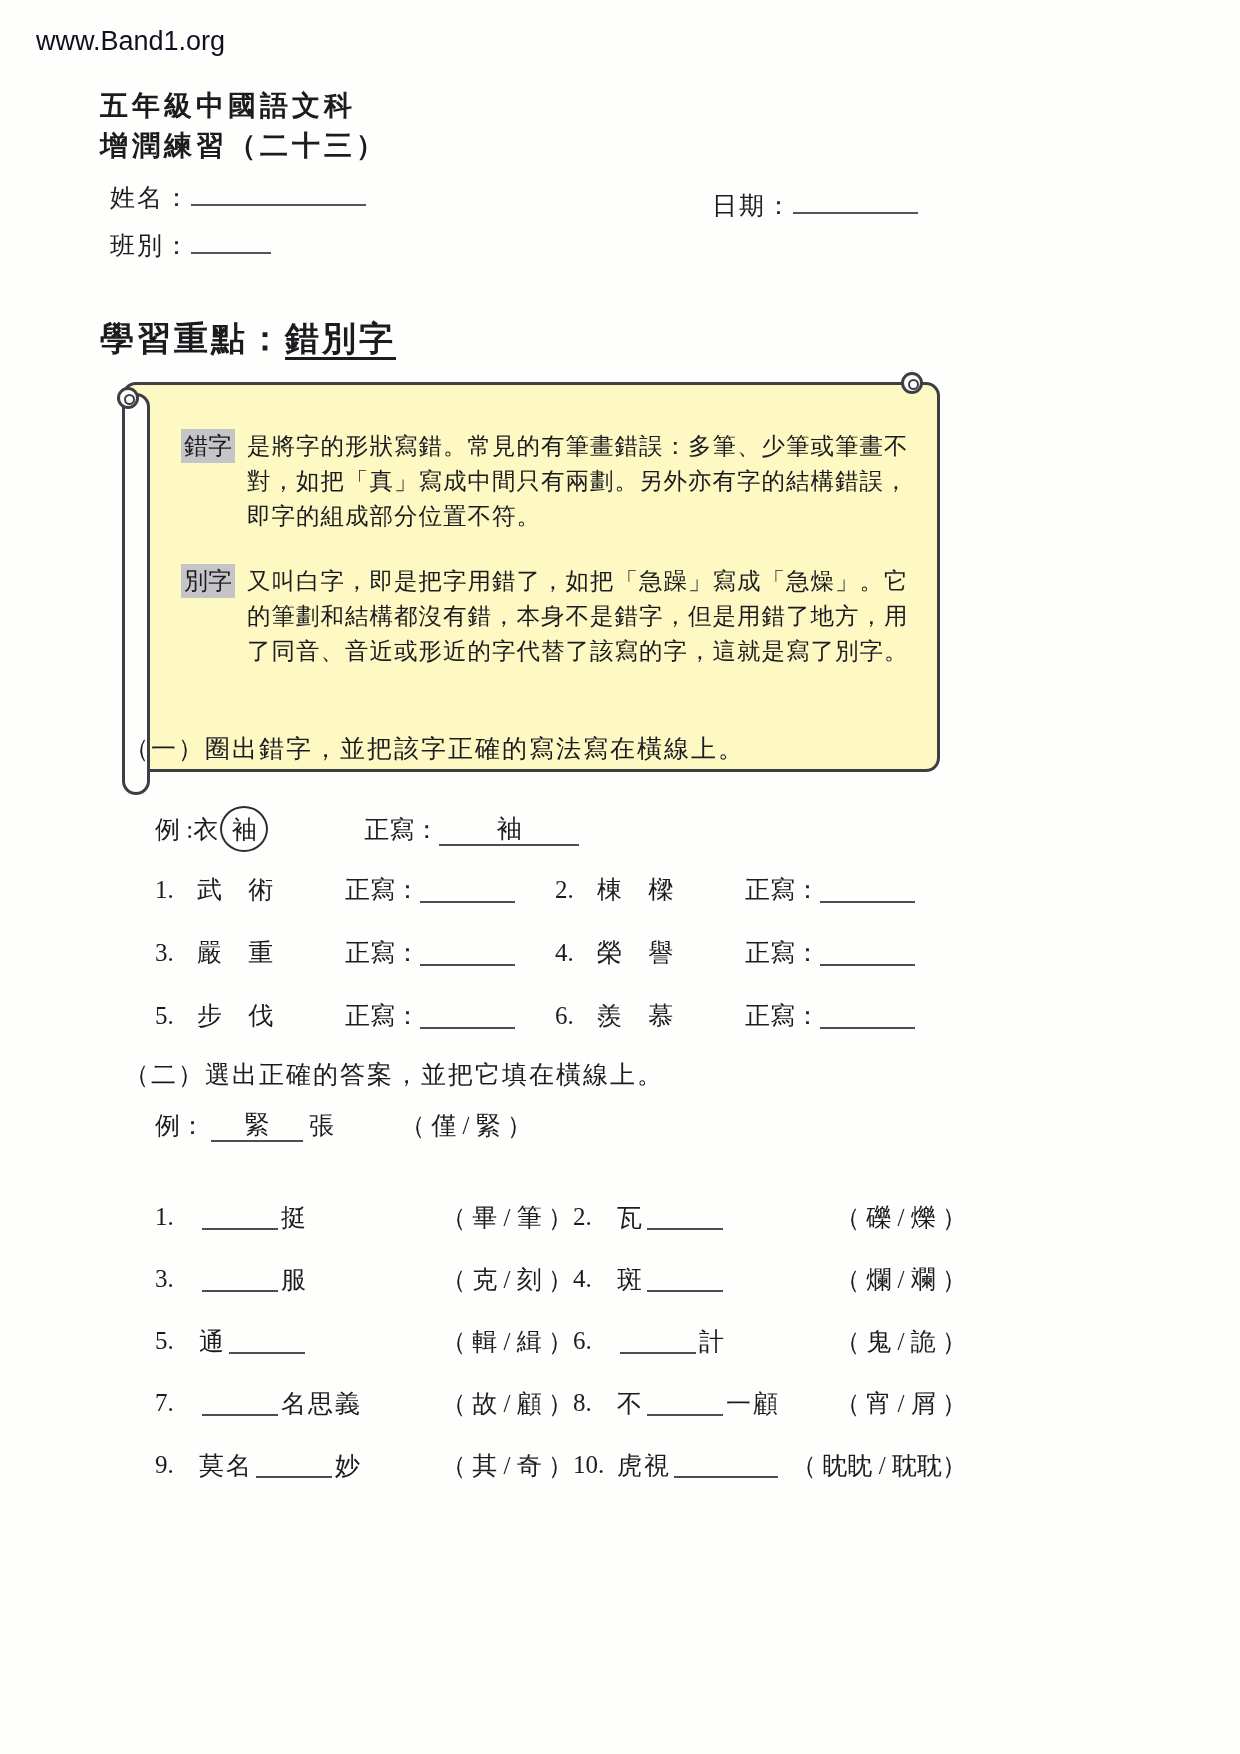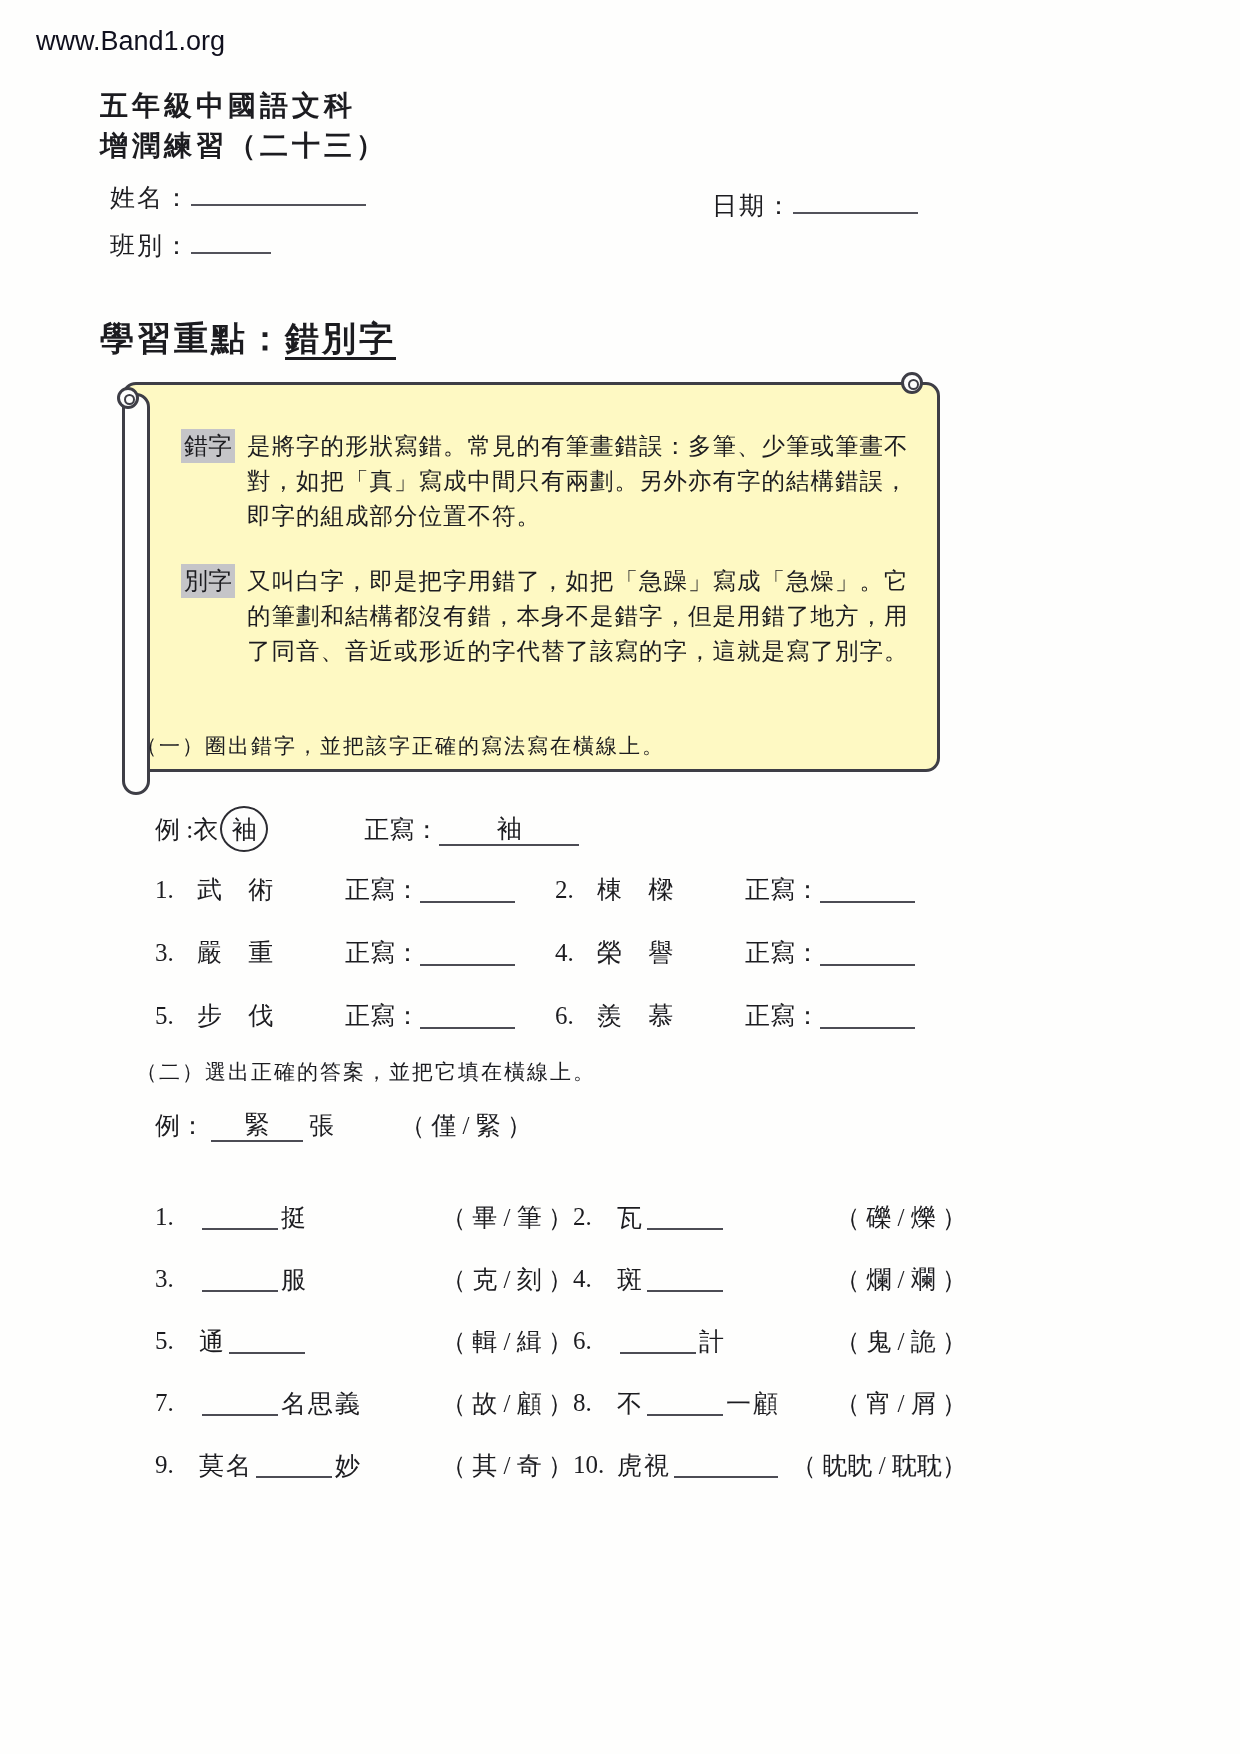--- a/index.html
+++ b/index.html
@@ -49,21 +49,21 @@
   .curl.tl { left:-8px; top:2px; }
   .curl.tr { right:14px; top:-13px; }
   .defs { position:absolute; left:56px; top:44px; width:740px; }
   .def-row { display:flex; align-items:flex-start; gap:12px; margin-bottom:30px; }
   .def-term {
     flex:0 0 auto; background:#c5c5c8; padding:1px 3px; font-size:24px; line-height:32px;
   }
   .def-text { width:678px; font-size:23.5px; line-height:35px; letter-spacing:1px; }
 
   
-  .sec-heading { position:absolute; left:136px; font-size:21px; letter-spacing:2px; }
+  .sec-heading { position:absolute; left:124px; font-size:25px; letter-spacing:2px; }
   .s1-heading { top:732px; }
   .s2-heading { top:1058px; }
 
   .s1-example { position:absolute; left:155px; top:806px; font-size:25px; display:flex; align-items:center; }
   .circled {
     display:inline-flex; align-items:center; justify-content:center;
     width:48px; height:46px; border:2.5px solid #2c2c32; border-radius:50%; margin-left:2px;
   }
   .ans-line {
     display:inline-block; border-bottom:2.5px solid #4c4c54; text-align:center;

